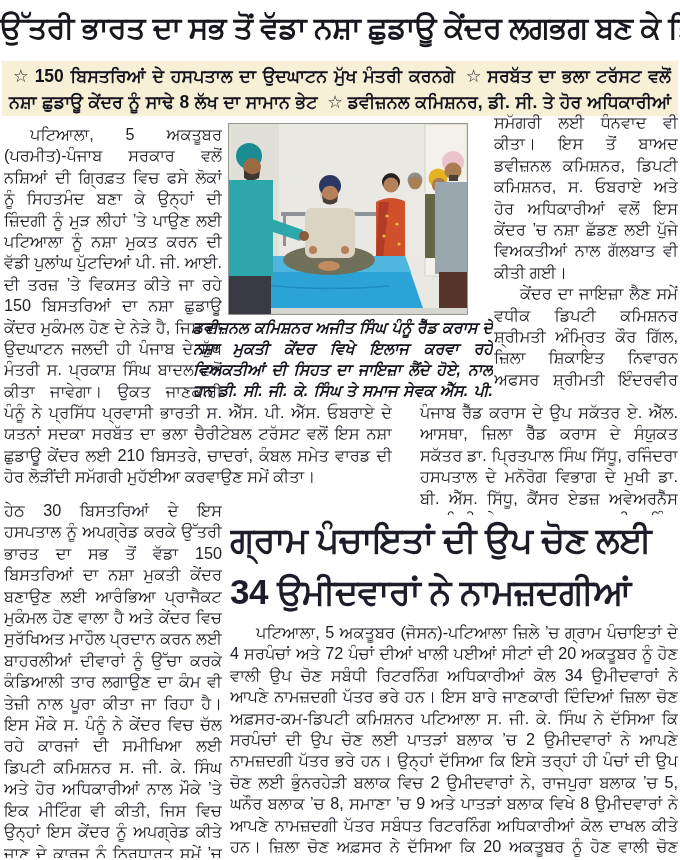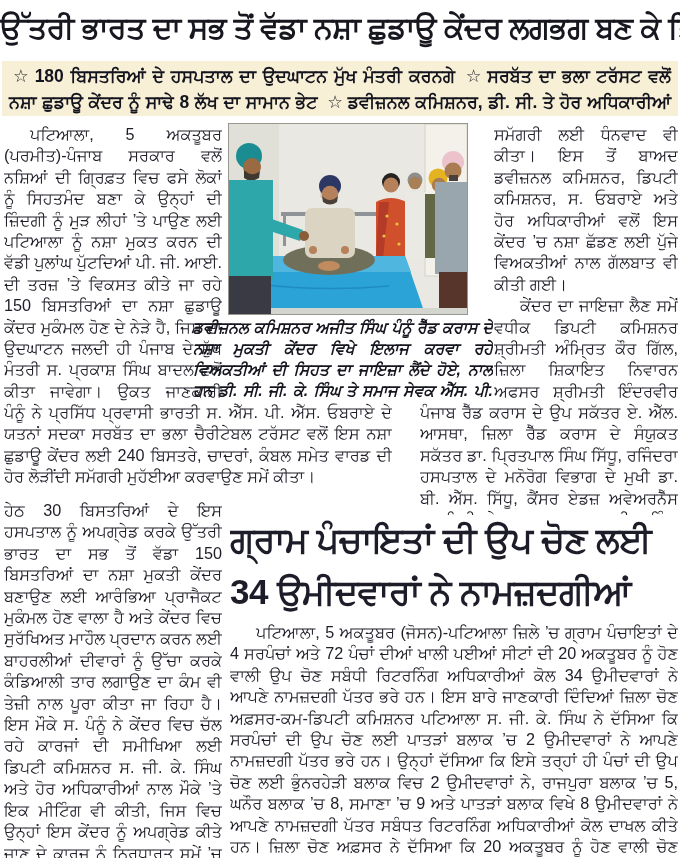--- a/index.html
+++ b/index.html
@@ -28,21 +28,21 @@
     padding:2px 7px;box-sizing:border-box;
   }
   .subhead-bar .star{font-weight:400;padding:0 4px;color:#22222c;}
   
   .body-text{
     font-size:16.2px;line-height:21.4px;text-align:justify;color:#1e1e28;
   }
   .body-text p{margin:0;}
   .indent p, p.indent{text-indent:26px;}
   .col1-top{left:4px;top:124px;width:218px;height:278px;}
-  .col3-top{left:494px;top:124px;width:184px;height:278px;}
+  .col3-top{left:494px;top:112px;width:184px;height:278px;}
   .wide-para{left:4px;top:402px;width:388px;height:100px;}
   .col3-bottom{left:420px;top:402px;width:258px;height:113px;}
   .col1-bottom{left:4px;top:500px;width:218px;height:358px;}
   
   .photo-frame{
     left:228px;top:123px;width:238px;height:190px;
     border:1px solid #97978f;background:#e9e8e2;
   }
   .photo-frame svg{display:block;width:100%;height:100%;}
   
@@ -61,21 +61,21 @@
   .body-second{left:230px;top:622px;width:448px;height:236px;}
 </style>
 </head>
 <body>
 
 <div id="page">
 
   <div class="abs headline-main">ਉੱਤਰੀ ਭਾਰਤ ਦਾ ਸਭ ਤੋਂ ਵੱਡਾ ਨਸ਼ਾ ਛੁਡਾਊ ਕੇਂਦਰ ਲਗਭਗ ਬਣ ਕੇ ਤਿਆਰ : ਪੰਨੂੰ</div>
 
   <div class="abs subhead-bar">
-    <span class="star">☆</span><span>180 ਬਿਸਤਰਿਆਂ ਦੇ ਹਸਪਤਾਲ ਦਾ ਉਦਘਾਟਨ ਮੁੱਖ ਮੰਤਰੀ ਕਰਨਗੇ</span>
+    <span class="star">☆</span><span>150 ਬਿਸਤਰਿਆਂ ਦੇ ਹਸਪਤਾਲ ਦਾ ਉਦਘਾਟਨ ਮੁੱਖ ਮੰਤਰੀ ਕਰਨਗੇ</span>
     <span class="star">☆</span><span>ਸਰਬੱਤ ਦਾ ਭਲਾ ਟਰੱਸਟ ਵਲੋਂ ਨਸ਼ਾ ਛੁਡਾਊ ਕੇਂਦਰ ਨੂੰ ਸਾਢੇ 8 ਲੱਖ ਦਾ ਸਾਮਾਨ ਭੇਟ</span>
     <span class="star">☆</span><span>ਡਵੀਜ਼ਨਲ ਕਮਿਸ਼ਨਰ, ਡੀ. ਸੀ. ਤੇ ਹੋਰ ਅਧਿਕਾਰੀਆਂ ਵਲੋਂ ਕਾਰਜਾਂ ਦਾ ਜਾਇਜ਼ਾ</span>
   </div>
 
   <div class="abs body-text col1-top">
     <p class="indent">ਪਟਿਆਲਾ, 5 ਅਕਤੂਬਰ (ਪਰਮੀਤ)-ਪੰਜਾਬ ਸਰਕਾਰ ਵਲੋਂ ਨਸ਼ਿਆਂ ਦੀ ਗ੍ਰਿਫ਼ਤ ਵਿਚ ਫਸੇ ਲੋਕਾਂ ਨੂੰ ਸਿਹਤਮੰਦ ਬਣਾ ਕੇ ਉਨ੍ਹਾਂ ਦੀ ਜ਼ਿੰਦਗੀ ਨੂੰ ਮੁੜ ਲੀਹਾਂ ’ਤੇ ਪਾਉਣ ਲਈ ਪਟਿਆਲਾ ਨੂੰ ਨਸ਼ਾ ਮੁਕਤ ਕਰਨ ਦੀ ਵੱਡੀ ਪੁਲਾਂਘ ਪੁੱਟਦਿਆਂ ਪੀ. ਜੀ. ਆਈ. ਦੀ ਤਰਜ਼ ’ਤੇ ਵਿਕਸਤ ਕੀਤੇ ਜਾ ਰਹੇ 150 ਬਿਸਤਰਿਆਂ ਦਾ ਨਸ਼ਾ ਛੁਡਾਊ ਕੇਂਦਰ ਮੁਕੰਮਲ ਹੋਣ ਦੇ ਨੇੜੇ ਹੈ, ਜਿਸ ਦਾ ਉਦਘਾਟਨ ਜਲਦੀ ਹੀ ਪੰਜਾਬ ਦੇ ਮੁੱਖ ਮੰਤਰੀ ਸ. ਪ੍ਰਕਾਸ਼ ਸਿੰਘ ਬਾਦਲ ਵਲੋਂ ਕੀਤਾ ਜਾਵੇਗਾ। ਉਕਤ ਜਾਣਕਾਰੀ ਪਟਿਆਲਾ ਦੇ ਡਵੀਜ਼ਨਲ ਕਮਿਸ਼ਨਰ ਸ. ਅਜੀਤ ਸਿੰਘ</p>
   </div>
 
   <div class="abs photo-frame">
     <svg viewBox="0 0 238 190" preserveAspectRatio="none">
@@ -150,21 +150,21 @@
     <span>ਡਵੀਜ਼ਨਲ ਕਮਿਸ਼ਨਰ ਅਜੀਤ ਸਿੰਘ ਪੰਨੂੰ ਰੈੱਡ ਕਰਾਸ ਦੇ ਨਸ਼ਾ ਮੁਕਤੀ ਕੇਂਦਰ ਵਿਖੇ ਇਲਾਜ ਕਰਵਾ ਰਹੇ ਵਿਅਕਤੀਆਂ ਦੀ ਸਿਹਤ ਦਾ ਜਾਇਜ਼ਾ ਲੈਂਦੇ ਹੋਏ, ਨਾਲ ਹਨ ਡੀ. ਸੀ. ਜੀ. ਕੇ. ਸਿੰਘ ਤੇ ਸਮਾਜ ਸੇਵਕ ਐੱਸ. ਪੀ. ਐੱਸ. ਓਬਰਾਏ।</span>
     
   </div>
 
   <div class="abs body-text col3-top">
     <p>ਸਮੱਗਰੀ ਲਈ ਧੰਨਵਾਦ ਵੀ ਕੀਤਾ। ਇਸ ਤੋਂ ਬਾਅਦ ਡਵੀਜ਼ਨਲ ਕਮਿਸ਼ਨਰ, ਡਿਪਟੀ ਕਮਿਸ਼ਨਰ, ਸ. ਓਬਰਾਏ ਅਤੇ ਹੋਰ ਅਧਿਕਾਰੀਆਂ ਵਲੋਂ ਇਸ ਕੇਂਦਰ ’ਚ ਨਸ਼ਾ ਛੱਡਣ ਲਈ ਪੁੱਜੇ ਵਿਅਕਤੀਆਂ ਨਾਲ ਗੱਲਬਾਤ ਵੀ ਕੀਤੀ ਗਈ।</p>
     <p class="indent">ਕੇਂਦਰ ਦਾ ਜਾਇਜ਼ਾ ਲੈਣ ਸਮੇਂ ਵਧੀਕ ਡਿਪਟੀ ਕਮਿਸ਼ਨਰ ਸ਼੍ਰੀਮਤੀ ਅੰਮ੍ਰਿਤ ਕੌਰ ਗਿੱਲ, ਜ਼ਿਲਾ ਸ਼ਿਕਾਇਤ ਨਿਵਾਰਨ ਅਫਸਰ ਸ਼੍ਰੀਮਤੀ ਇੰਦਰਵੀਰ ਕੌਰ ਮਾਨ, ਸਾਬਕਾ ਆਈ. ਏ. ਐੱਸ. ਅਧਿਕਾਰੀ ਐੱਸ. ਕੇ. ਆਹਲੂਵਾਲੀਆ, ਕੇਂਦਰ ਦੀ ਪ੍ਰਾਜੈਕਟ ਡਾਇਰੈਕਟਰ ਸ਼੍ਰੀਮਤੀ ਪਰਮਿੰਦਰ ਕੌਰ ਮਨਚੰਦਾ,</p>
   </div>
 
   <div class="abs body-text wide-para">
-    <p>ਪੰਨੂੰ ਨੇ ਪ੍ਰਸਿੱਧ ਪ੍ਰਵਾਸੀ ਭਾਰਤੀ ਸ. ਐੱਸ. ਪੀ. ਐੱਸ. ਓਬਰਾਏ ਦੇ ਯਤਨਾਂ ਸਦਕਾ ਸਰਬੱਤ ਦਾ ਭਲਾ ਚੈਰੀਟੇਬਲ ਟਰੱਸਟ ਵਲੋਂ ਇਸ ਨਸ਼ਾ ਛੁਡਾਊ ਕੇਂਦਰ ਲਈ 240 ਬਿਸਤਰੇ, ਚਾਦਰਾਂ, ਕੰਬਲ ਸਮੇਤ ਵਾਰਡ ਦੀ ਹੋਰ ਲੋੜੀਂਦੀ ਸਮੱਗਰੀ ਮੁਹੱਈਆ ਕਰਵਾਉਣ ਸਮੇਂ ਕੀਤਾ।</p>
+    <p>ਪੰਨੂੰ ਨੇ ਪ੍ਰਸਿੱਧ ਪ੍ਰਵਾਸੀ ਭਾਰਤੀ ਸ. ਐੱਸ. ਪੀ. ਐੱਸ. ਓਬਰਾਏ ਦੇ ਯਤਨਾਂ ਸਦਕਾ ਸਰਬੱਤ ਦਾ ਭਲਾ ਚੈਰੀਟੇਬਲ ਟਰੱਸਟ ਵਲੋਂ ਇਸ ਨਸ਼ਾ ਛੁਡਾਊ ਕੇਂਦਰ ਲਈ 210 ਬਿਸਤਰੇ, ਚਾਦਰਾਂ, ਕੰਬਲ ਸਮੇਤ ਵਾਰਡ ਦੀ ਹੋਰ ਲੋੜੀਂਦੀ ਸਮੱਗਰੀ ਮੁਹੱਈਆ ਕਰਵਾਉਣ ਸਮੇਂ ਕੀਤਾ।</p>
   </div>
 
   <div class="abs body-text col3-bottom">
     <p>ਪੰਜਾਬ ਰੈੱਡ ਕਰਾਸ ਦੇ ਉਪ ਸਕੱਤਰ ਏ. ਐੱਲ. ਆਸਥਾ, ਜ਼ਿਲਾ ਰੈੱਡ ਕਰਾਸ ਦੇ ਸੰਯੁਕਤ ਸਕੱਤਰ ਡਾ. ਪ੍ਰਿਤਪਾਲ ਸਿੰਘ ਸਿੱਧੂ, ਰਜਿੰਦਰਾ ਹਸਪਤਾਲ ਦੇ ਮਨੋਰੋਗ ਵਿਭਾਗ ਦੇ ਮੁਖੀ ਡਾ. ਬੀ. ਐੱਸ. ਸਿੱਧੂ, ਕੈਂਸਰ ਏਡਜ਼ ਅਵੇਅਰਨੈੱਸ ਸੁਸਾਇਟੀ ਦੇ ਪ੍ਰਧਾਨ ਡਾ. ਜਗਬੀਰ ਸਿੰਘ ਜੱਗਾ ਤੇ ਕੇਂਦਰ ਦਾ ਸਟਾਫ ਵੀ ਮੌਜੂਦ ਸੀ।</p>
   </div>
 
   <div class="abs body-text col1-bottom">
     <p>ਹੇਠ 30 ਬਿਸਤਰਿਆਂ ਦੇ ਇਸ ਹਸਪਤਾਲ ਨੂੰ ਅਪਗ੍ਰੇਡ ਕਰਕੇ ਉੱਤਰੀ ਭਾਰਤ ਦਾ ਸਭ ਤੋਂ ਵੱਡਾ 150 ਬਿਸਤਰਿਆਂ ਦਾ ਨਸ਼ਾ ਮੁਕਤੀ ਕੇਂਦਰ ਬਣਾਉਣ ਲਈ ਆਰੰਭਿਆ ਪ੍ਰਾਜੈਕਟ ਮੁਕੰਮਲ ਹੋਣ ਵਾਲਾ ਹੈ ਅਤੇ ਕੇਂਦਰ ਵਿਚ ਸੁਰੱਖਿਅਤ ਮਾਹੌਲ ਪ੍ਰਦਾਨ ਕਰਨ ਲਈ ਬਾਹਰਲੀਆਂ ਦੀਵਾਰਾਂ ਨੂੰ ਉੱਚਾ ਕਰਕੇ ਕੰਡਿਆਲੀ ਤਾਰ ਲਗਾਉਣ ਦਾ ਕੰਮ ਵੀ ਤੇਜ਼ੀ ਨਾਲ ਪੂਰਾ ਕੀਤਾ ਜਾ ਰਿਹਾ ਹੈ। ਇਸ ਮੌਕੇ ਸ. ਪੰਨੂੰ ਨੇ ਕੇਂਦਰ ਵਿਚ ਚੱਲ ਰਹੇ ਕਾਰਜਾਂ ਦੀ ਸਮੀਖਿਆ ਲਈ ਡਿਪਟੀ ਕਮਿਸ਼ਨਰ ਸ. ਜੀ. ਕੇ. ਸਿੰਘ ਅਤੇ ਹੋਰ ਅਧਿਕਾਰੀਆਂ ਨਾਲ ਮੌਕੇ ’ਤੇ ਇਕ ਮੀਟਿੰਗ ਵੀ ਕੀਤੀ, ਜਿਸ ਵਿਚ ਉਨ੍ਹਾਂ ਇਸ ਕੇਂਦਰ ਨੂੰ ਅਪਗ੍ਰੇਡ ਕੀਤੇ ਜਾਣ ਦੇ ਕਾਰਜ ਨੂੰ ਨਿਰਧਾਰਤ ਸਮੇਂ ’ਚ ਮੁਕੰਮਲ ਕਰਨ ਦੀ ਹਦਾਇਤ ਦਿੱਤੀ। ਉਨ੍ਹਾਂ ਇਸ ਕਾਰਜ ਲਈ ਸ. ਓਬਰਾਏ ਵਲੋਂ ਕਰੀਬ ਸਾਢੇ 8 ਲੱਖ ਰੁਪਏ ਦੀ ਲਾਗਤ ਨਾਲ ਮੁਹੱਈਆ ਕਰਵਾਈ ਗਈ</p>
   </div>
 

